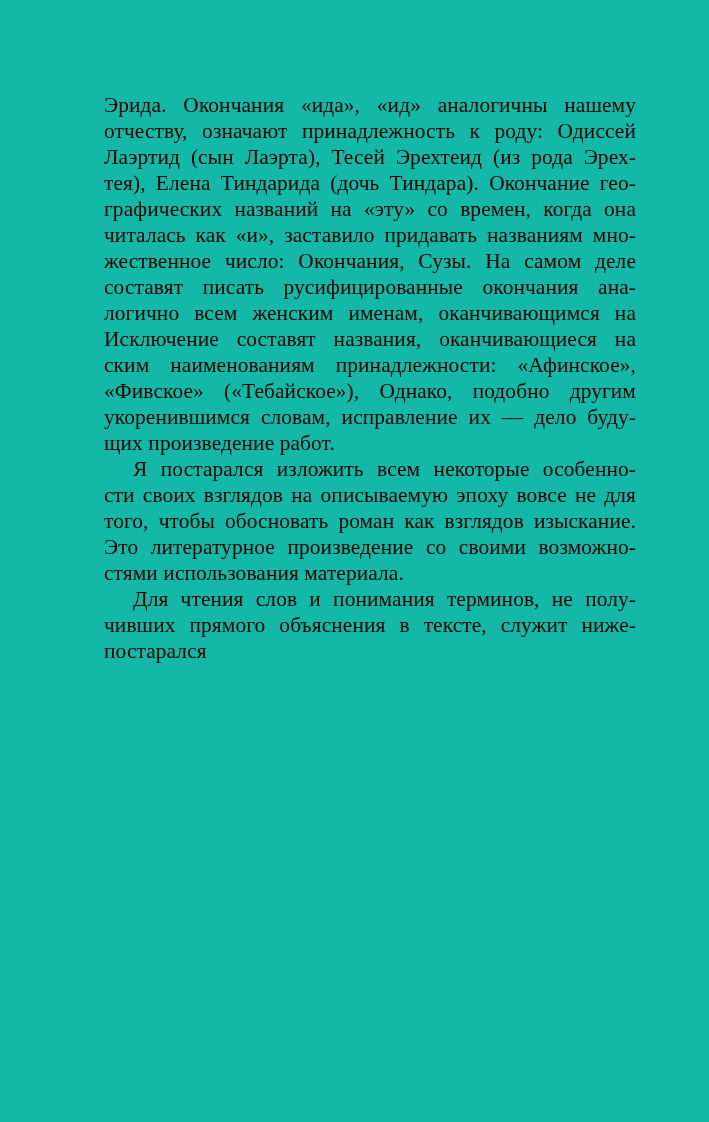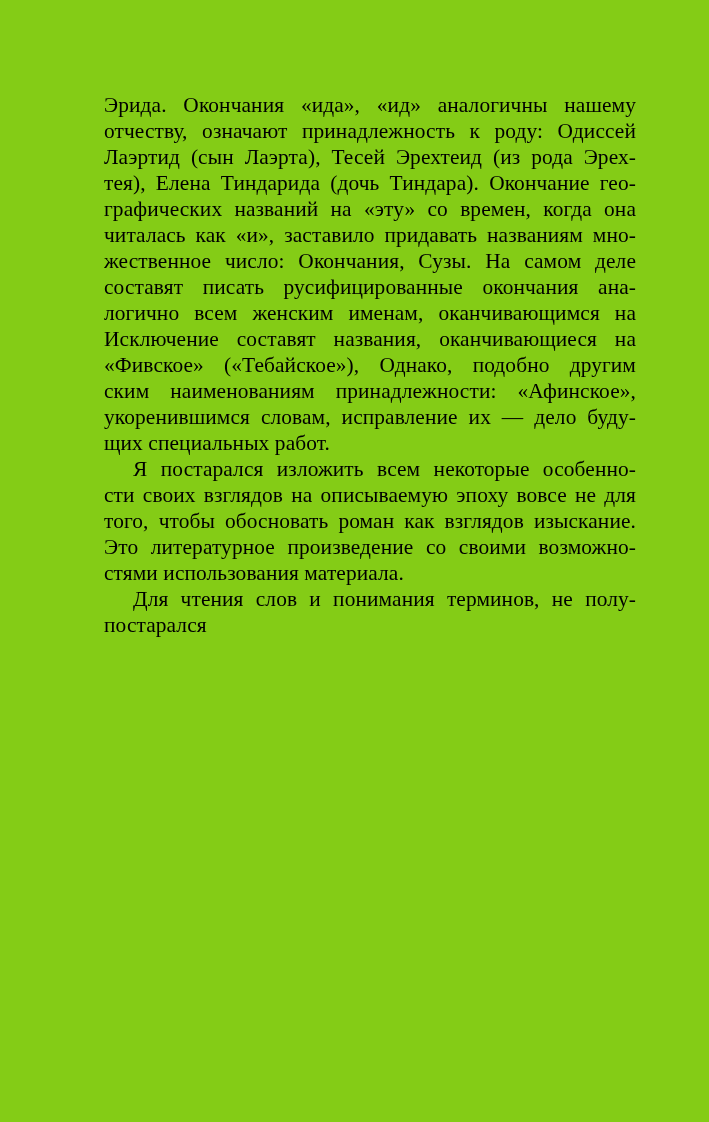--- a/index.html
+++ b/index.html
@@ -9,21 +9,21 @@
   body {
     width: 709px;
     height: 1122px;
     background: #ffffff;
     overflow: hidden;
   }
   .book-page {
     position: relative;
     width: 709px;
     height: 1122px;
-    background: #84cc16;
+    background: #14b8a6;
     font-family: "Liberation Serif", "DejaVu Serif", serif;
     color: #000000;
   }
   .text-block {
     position: absolute;
     left: 104px;
     top: 92px;
     width: 532px;
     font-size: 21.4px;
     line-height: 26px;
@@ -58,30 +58,31 @@
         <div class="line">Эрида. Окончания «ида», «ид» аналогичны нашему</div>
         <div class="line">отчеству, означают принадлежность к роду: Одиссей</div>
         <div class="line">Лаэртид (сын Лаэрта), Тесей Эрехтеид (из рода Эрех-</div>
         <div class="line">тея), Елена Тиндарида (дочь Тиндара). Окончание гео-</div>
         <div class="line">графических названий на «эту» со времен, когда она</div>
         <div class="line">читалась как «и», заставило придавать названиям мно-</div>
         <div class="line">жественное число: Окончания, Сузы. На самом деле</div>
         <div class="line">составят писать русифицированные окончания ана-</div>
         <div class="line">логично всем женским именам, оканчивающимся на</div>
         <div class="line">Исключение составят названия, оканчивающиеся на</div>
+        <div class="line">ским наименованиям принадлежности: «Афинское»,</div>
         <div class="line">«Фивское» («Тебайское»), Однако, подобно другим</div>
-        <div class="line">ским наименованиям принадлежности: «Афинское»,</div>
         <div class="line">укоренившимся словам, исправление их — дело буду-</div>
-        <div class="line last">щих специальных работ.</div>
+        <div class="line last">щих произведение работ.</div>
       </div>
       <div class="para indented">
         <div class="line">Я постарался изложить всем некоторые особенно-</div>
         <div class="line">сти своих взглядов на описываемую эпоху вовсе не для</div>
         <div class="line">того, чтобы обосновать роман как взглядов изыскание.</div>
         <div class="line">Это литературное произведение со своими возможно-</div>
         <div class="line last">стями использования материала.</div>
       </div>
       <div class="para indented">
         <div class="line">Для чтения слов и понимания терминов, не полу-</div>
+        <div class="line">чивших прямого объяснения в тексте, служит ниже-</div>
         <div class="line last">постарался</div>
       </div>
     </div>
 </div>
 
 </body></html>

